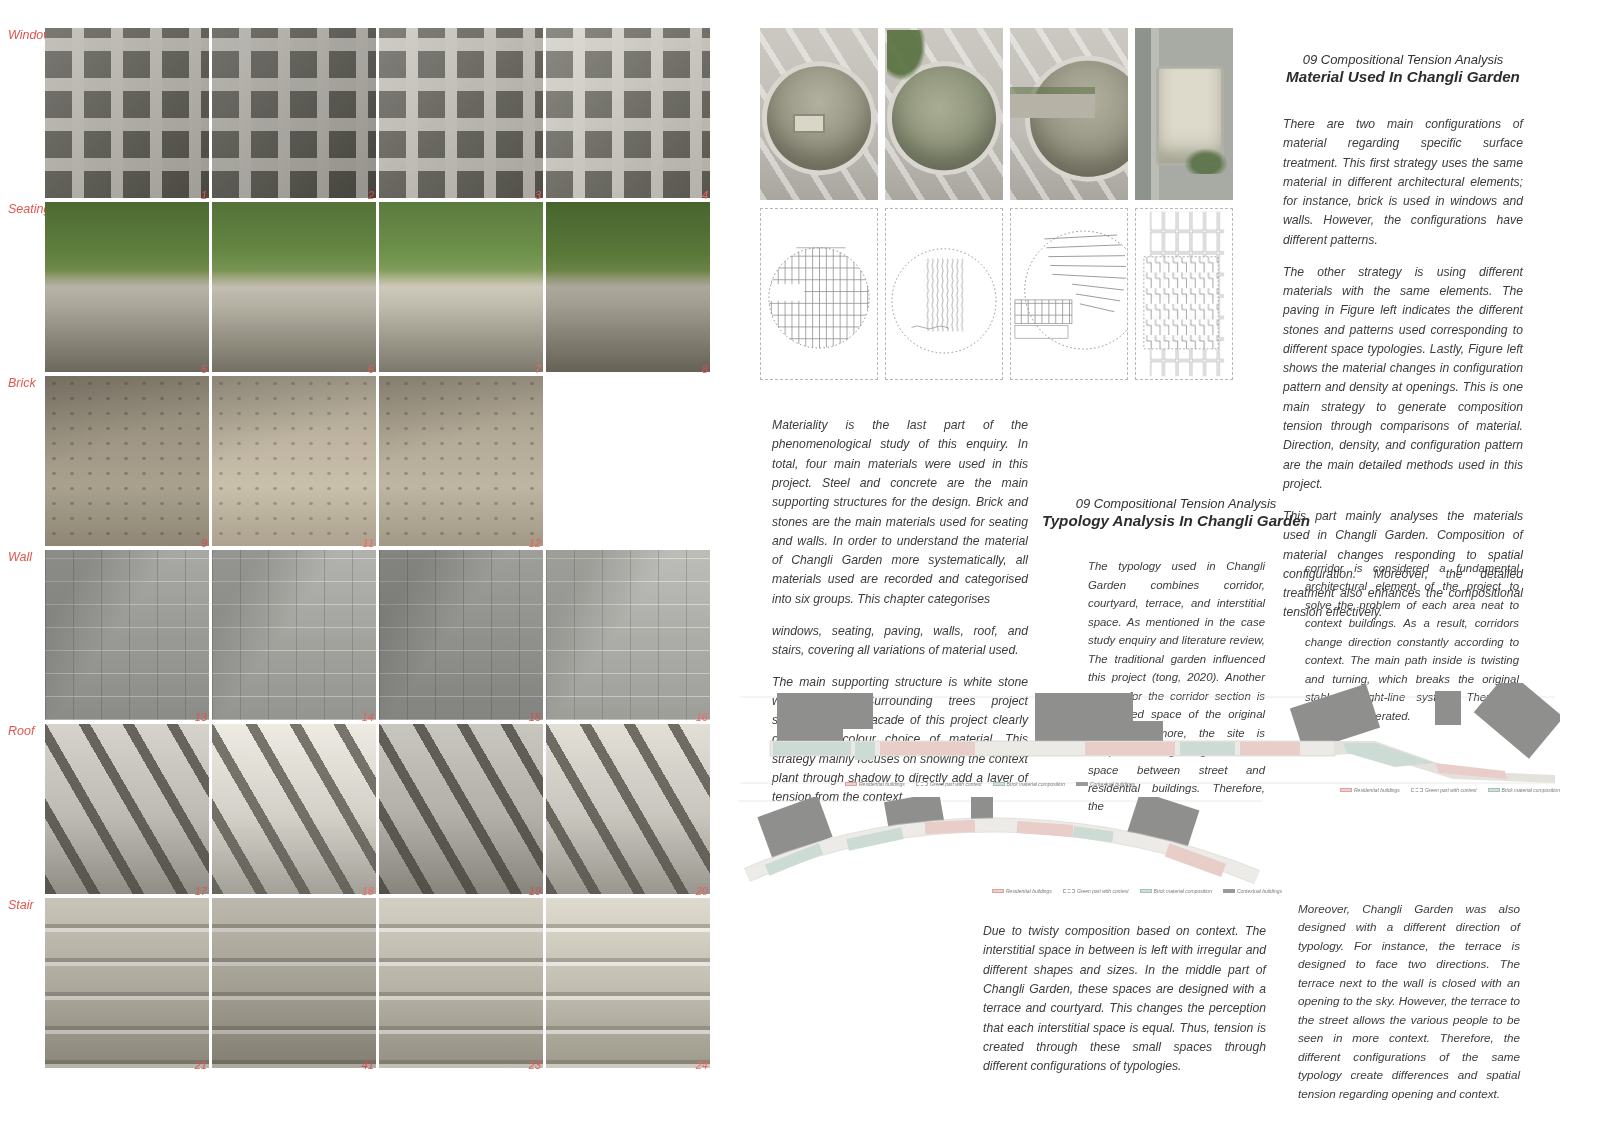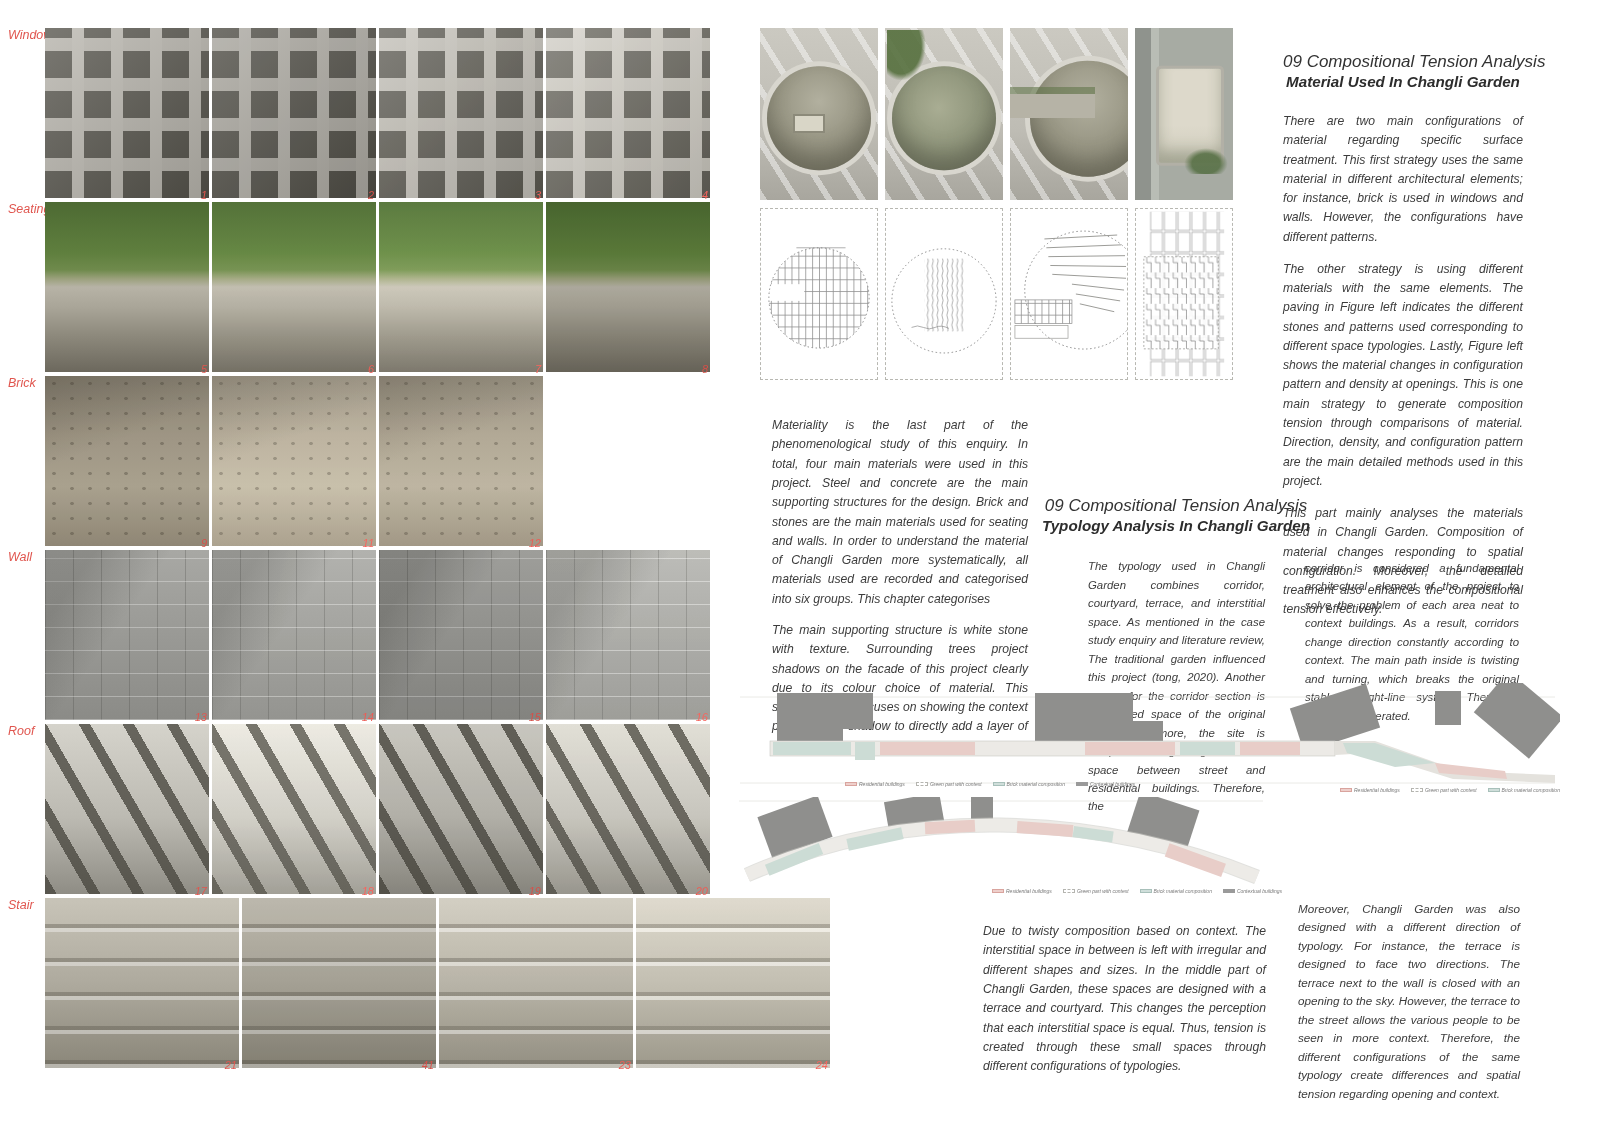--- a/index.html
+++ b/index.html
@@ -33,21 +33,21 @@
   .t-wall{background-color:#9b9b97;background-image:
      linear-gradient(125deg, rgba(40,40,36,0.22) 0 18%, rgba(0,0,0,0) 45%),
      repeating-linear-gradient(0deg, rgba(255,255,255,0.30) 0 1px, rgba(0,0,0,0) 1px 23px),
      repeating-linear-gradient(90deg, rgba(70,70,66,0.28) 0 1px, rgba(0,0,0,0) 1px 28px),
      linear-gradient(180deg,#a8a8a4,#8b8b87);}
   .t-roof{background-color:#d9d7cf;background-image:
      repeating-linear-gradient(60deg, rgba(72,70,62,0.78) 0 10px, rgba(0,0,0,0) 10px 38px),
      linear-gradient(180deg,#d5d3cb 0%,#bcbab2 55%,#8f8d85 100%);}
   .t-stair{background-color:#b4b0a4;background-image:
      repeating-linear-gradient(0deg, rgba(255,255,255,0.38) 0 4px, rgba(88,84,74,0.38) 4px 8px, rgba(0,0,0,0) 8px 34px),
-     linear-gradient(180deg,#c8c4b8 0%,#aeaa9e 50%,#8a8679 100%); padding-left: 30px;}
+     linear-gradient(180deg,#c8c4b8 0%,#aeaa9e 50%,#8a8679 100%);}
 
   
   .gates{position:absolute;left:760px;top:28px;display:flex;gap:7px;}
   .gate{position:relative;height:172px;overflow:hidden;background-image:
      repeating-linear-gradient(58deg, rgba(255,255,255,0.45) 0 6px, rgba(0,0,0,0) 6px 28px),
      linear-gradient(180deg,#cbc9c1 0%,#bebcb4 60%,#a8a69e 100%);}
   .gw{width:118px;}.gw4{width:98px;}
   .gate::before{content:"";position:absolute;width:104px;height:104px;border-radius:50%;
      left:50%;top:50%;transform:translate(-50%,-46%);
      background:radial-gradient(circle at 50% 34%, #b2b09f 0%, #989684 48%, #807e6c 100%);
@@ -66,29 +66,29 @@
      background:radial-gradient(ellipse at 50% 60%, rgba(84,110,66,0.85) 0 45%, rgba(0,0,0,0) 70%);}
   .gate .inner-window{position:absolute;left:28%;top:50%;width:28px;height:15px;z-index:2;
      background:#d9d6c7;border:2px solid #8c8a7a;}
 
   
   .diagrams{position:absolute;left:760px;top:208px;display:flex;gap:7px;}
   .dbox{height:172px;border:1px dashed #b8b8b2;background:#fff;box-sizing:border-box;}
   .dbox svg{display:block;width:100%;height:100%;}
 
   
-  .kicker{font-style:italic;font-size:17px;text-align:center;color:#333;white-space:nowrap;}
+  .kicker{font-style:italic;font-size:13px;text-align:center;color:#333;white-space:nowrap;}
   .title{font-style:italic;font-weight:bold;font-size:15.2px;text-align:center;color:#2d2d2d;
          white-space:nowrap;margin-top:1px;}
   .par{font-style:italic;font-size:12.2px;line-height:1.58;text-align:justify;color:#3c3c3c;}
   .par + .par{margin-top:13px;}
   .par.tight{margin-top:0;}
 
   .material-block{position:absolute;left:1283px;top:52px;width:240px;}
-  .material-body{margin-top:22px;}
+  .material-body{margin-top:30px;}
   .materiality-block{position:absolute;left:748px;top:404px;width:256px;margin-left:24px;}
   .typo-head{position:absolute;left:1026px;top:496px;width:300px;}
   .typo-cols{position:absolute;left:1088px;top:546px;display:flex;gap:40px;}
   .typo-cols .colL{width:177px;}
   .typo-cols .colR{width:214px;}
   .typo-cols .par{font-size:11.4px;line-height:1.62;}
   .bl-par{position:absolute;left:983px;top:910px;width:283px;}
   .br-par{position:absolute;left:1298px;top:888px;width:222px;}
   .br-par .par{font-size:11.7px;}
 
@@ -288,20 +288,21 @@
     <div class="title">Material Used In Changli Garden</div>
     <div class="material-body">
       <p class="par">There are two main configurations of material regarding specific surface treatment. This first strategy uses the same material in different architectural elements; for instance, brick is used in windows and walls. However, the configurations have different patterns.</p>
       <p class="par">The other strategy is using different materials with the same elements. The paving in Figure left indicates the different stones and patterns used corresponding to different space typologies. Lastly, Figure left shows the material changes in configuration pattern and density at openings. This is one main strategy to generate composition tension through comparisons of material. Direction, density, and configuration pattern are the main detailed methods used in this project.</p>
       <p class="par">This part mainly analyses the materials used in Changli Garden. Composition of material changes responding to spatial configuration. Moreover, the detailed treatment also enhances the compositional tension effectively.</p>
     </div>
   </div>
 
   <div class="materiality-block">
     <p class="par">Materiality is the last part of the phenomenological study of this enquiry. In total, four main materials were used in this project. Steel and concrete are the main supporting structures for the design. Brick and stones are the main materials used for seating and walls. In order to understand the material of Changli Garden more systematically, all materials used are recorded and categorised into six groups. This chapter categorises</p>
+    <p class="par">windows, seating, paving, walls, roof, and stairs, covering all variations of material used.</p>
     <p class="par tight">The main supporting structure is white stone with texture. Surrounding trees project shadows on the facade of this project clearly due to its colour choice of material. This strategy mainly focuses on showing the context plant through shadow to directly add a layer of tension from the context.</p>
   </div>
 
   <div class="typo-head">
     <div class="kicker">09 Compositional Tension Analysis</div>
     <div class="title">Typology Analysis In Changli Garden</div>
   </div>
   <div class="typo-cols">
     <p class="par colL">The typology used in Changli Garden combines corridor, courtyard, terrace, and interstitial space. As mentioned in the case study enquiry and literature review, The traditional garden influenced this project (tong, 2020). Another reason for the corridor section is the limited space of the original site. Furthermore, the site is complicated regarding interstitial space between street and residential buildings. Therefore, the</p>
     <p class="par colR">corridor is considered a fundamental architectural element of the project to solve the problem of each area neat to context buildings. As a result, corridors change direction constantly according to context. The main path inside is twisting and turning, which breaks the original stable straight-line system. Therefore, tension is generated.</p>

